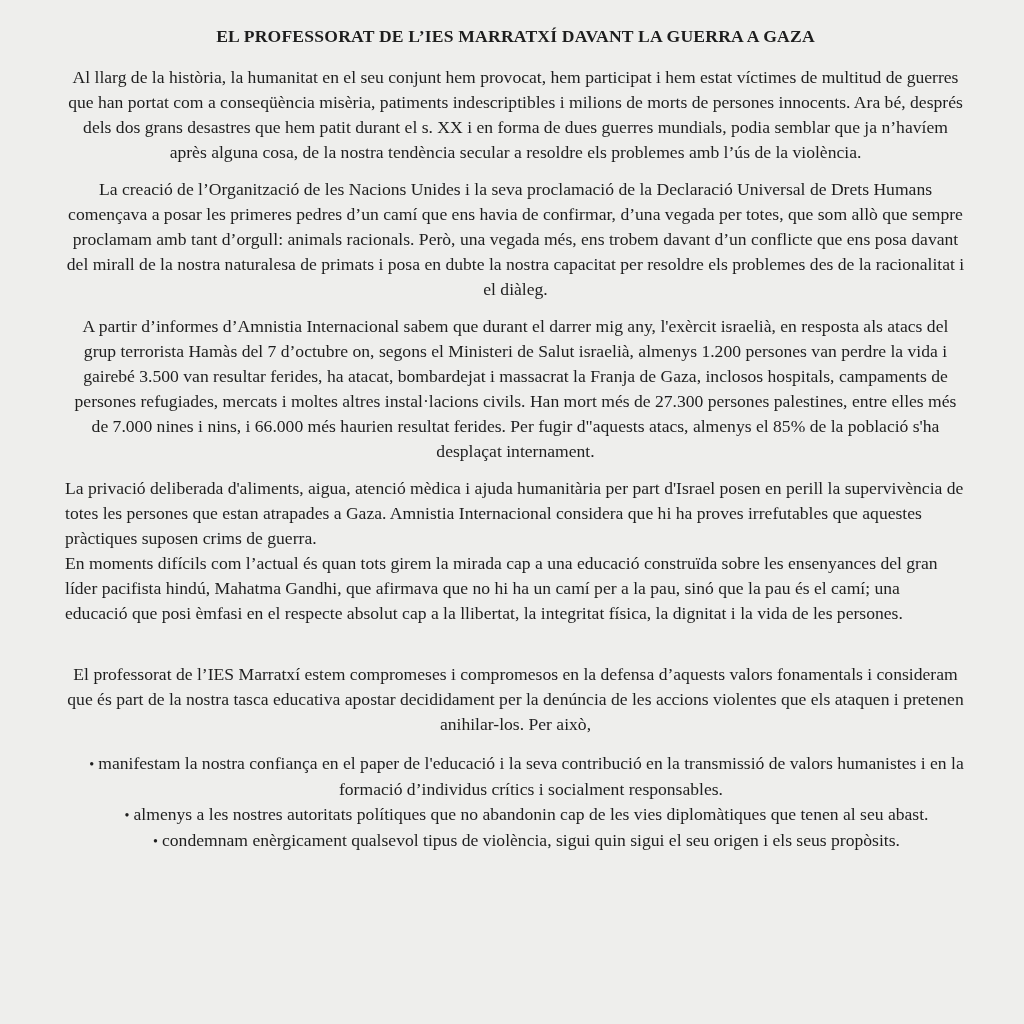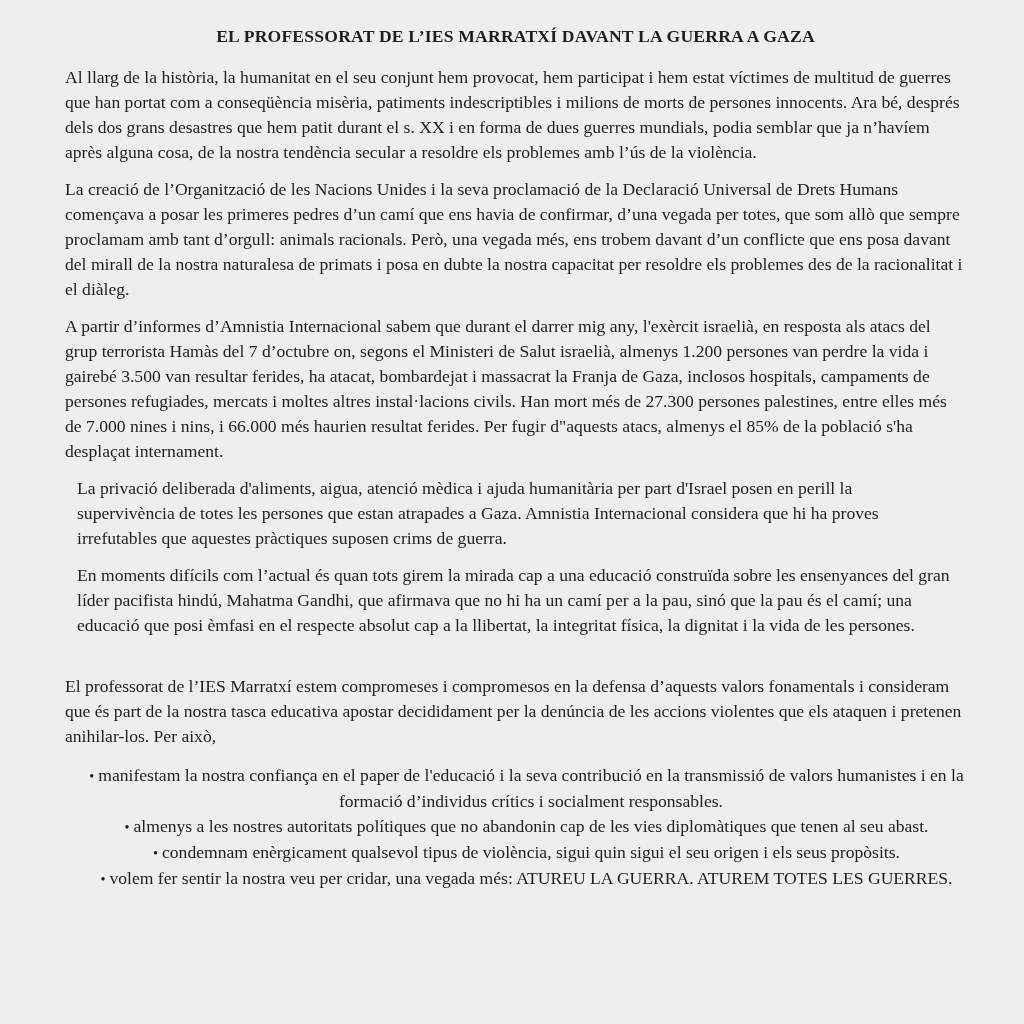--- a/index.html
+++ b/index.html
@@ -22,26 +22,27 @@
   }
   .title {
     font-size: 17.6px;
     font-weight: bold;
     text-align: center;
     margin: 0 0 16px 0;
     letter-spacing: 0.2px;
   }
   .para {
     margin: 0 0 12px 0;
+    text-align: center;
   }
   .block {
     margin: 0 0 12px 0;
   }
   .block p {
-    margin: 12px;
+    margin: 0;
   }
   .closing {
     margin-top: 36px;
   }
   .bullets {
     list-style: none;
     margin: 14px 0 0 0;
     padding: 0 0 0 18px;
     text-align: center;
   }
@@ -75,16 +76,15 @@
     <p>La privació deliberada d'aliments, aigua, atenció mèdica i ajuda humanitària per part d'Israel posen en perill la supervivència de totes les persones que estan atrapades a Gaza. Amnistia Internacional considera que hi ha proves irrefutables que aquestes pràctiques suposen crims de guerra.</p>
     <p>En moments difícils com l’actual és quan tots girem la mirada cap a una educació construïda sobre les ensenyances del gran líder pacifista hindú, Mahatma Gandhi, que afirmava que no hi ha un camí per a la pau, sinó que la pau és el camí; una educació que posi èmfasi en el respecte absolut cap a la llibertat, la integritat física, la dignitat i la vida de les persones.</p>
   </div>
 
   <p class="para closing">El professorat de l’IES Marratxí estem compromeses i compromesos en la defensa d’aquests valors fonamentals i consideram que és part de la nostra tasca educativa apostar decididament per la denúncia de les accions violentes que els ataquen i pretenen anihilar-los. Per això,</p>
 
   <ul class="bullets">
     <li>manifestam la nostra confiança en el paper de l'educació i la seva contribució en la transmissió de valors humanistes i en la formació d’individus crítics i socialment responsables.</li>
     <li>almenys a les nostres autoritats polítiques que no abandonin cap de les vies diplomàtiques que tenen al seu abast.</li>
     <li>condemnam enèrgicament qualsevol tipus de violència, sigui quin sigui el seu origen i els seus propòsits.</li>
-    <li>volem fer sentir la nostra veu per cridar, una vegada més: ATUREU LA GUERRA. ATUREM TOTES LES GUERRES.</li>
   </ul>
 
 </div>
 
 </body></html>

